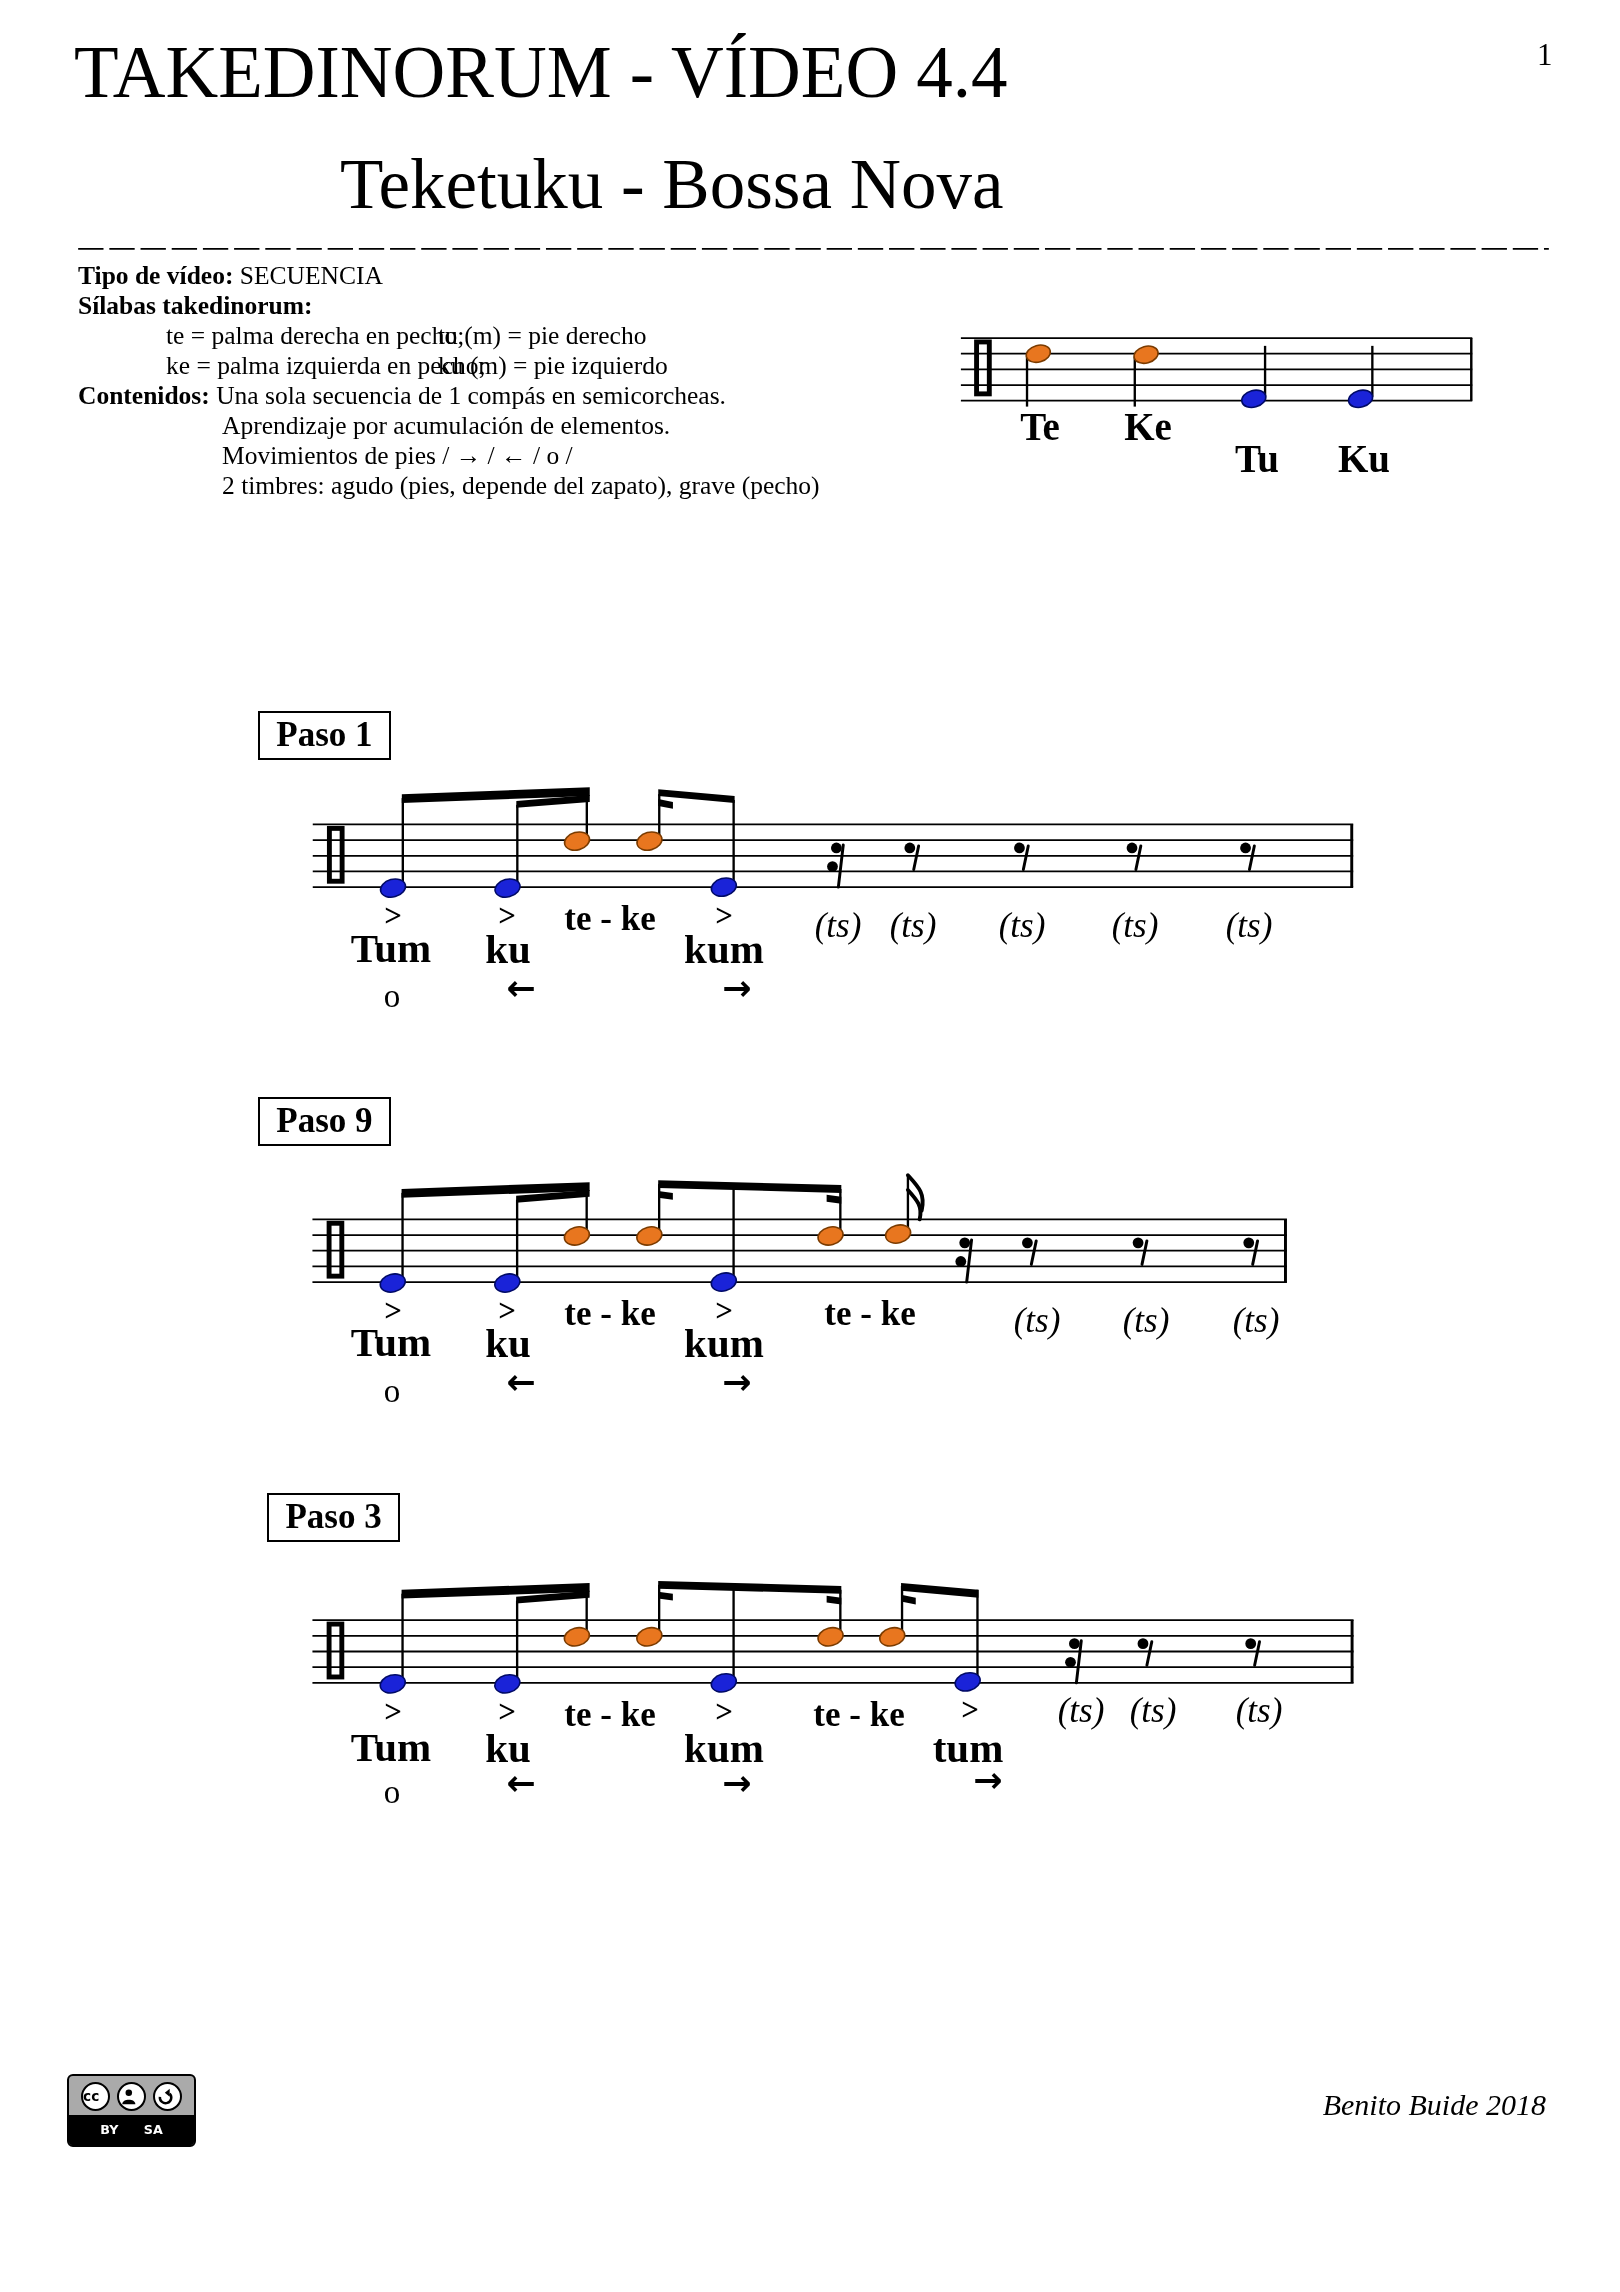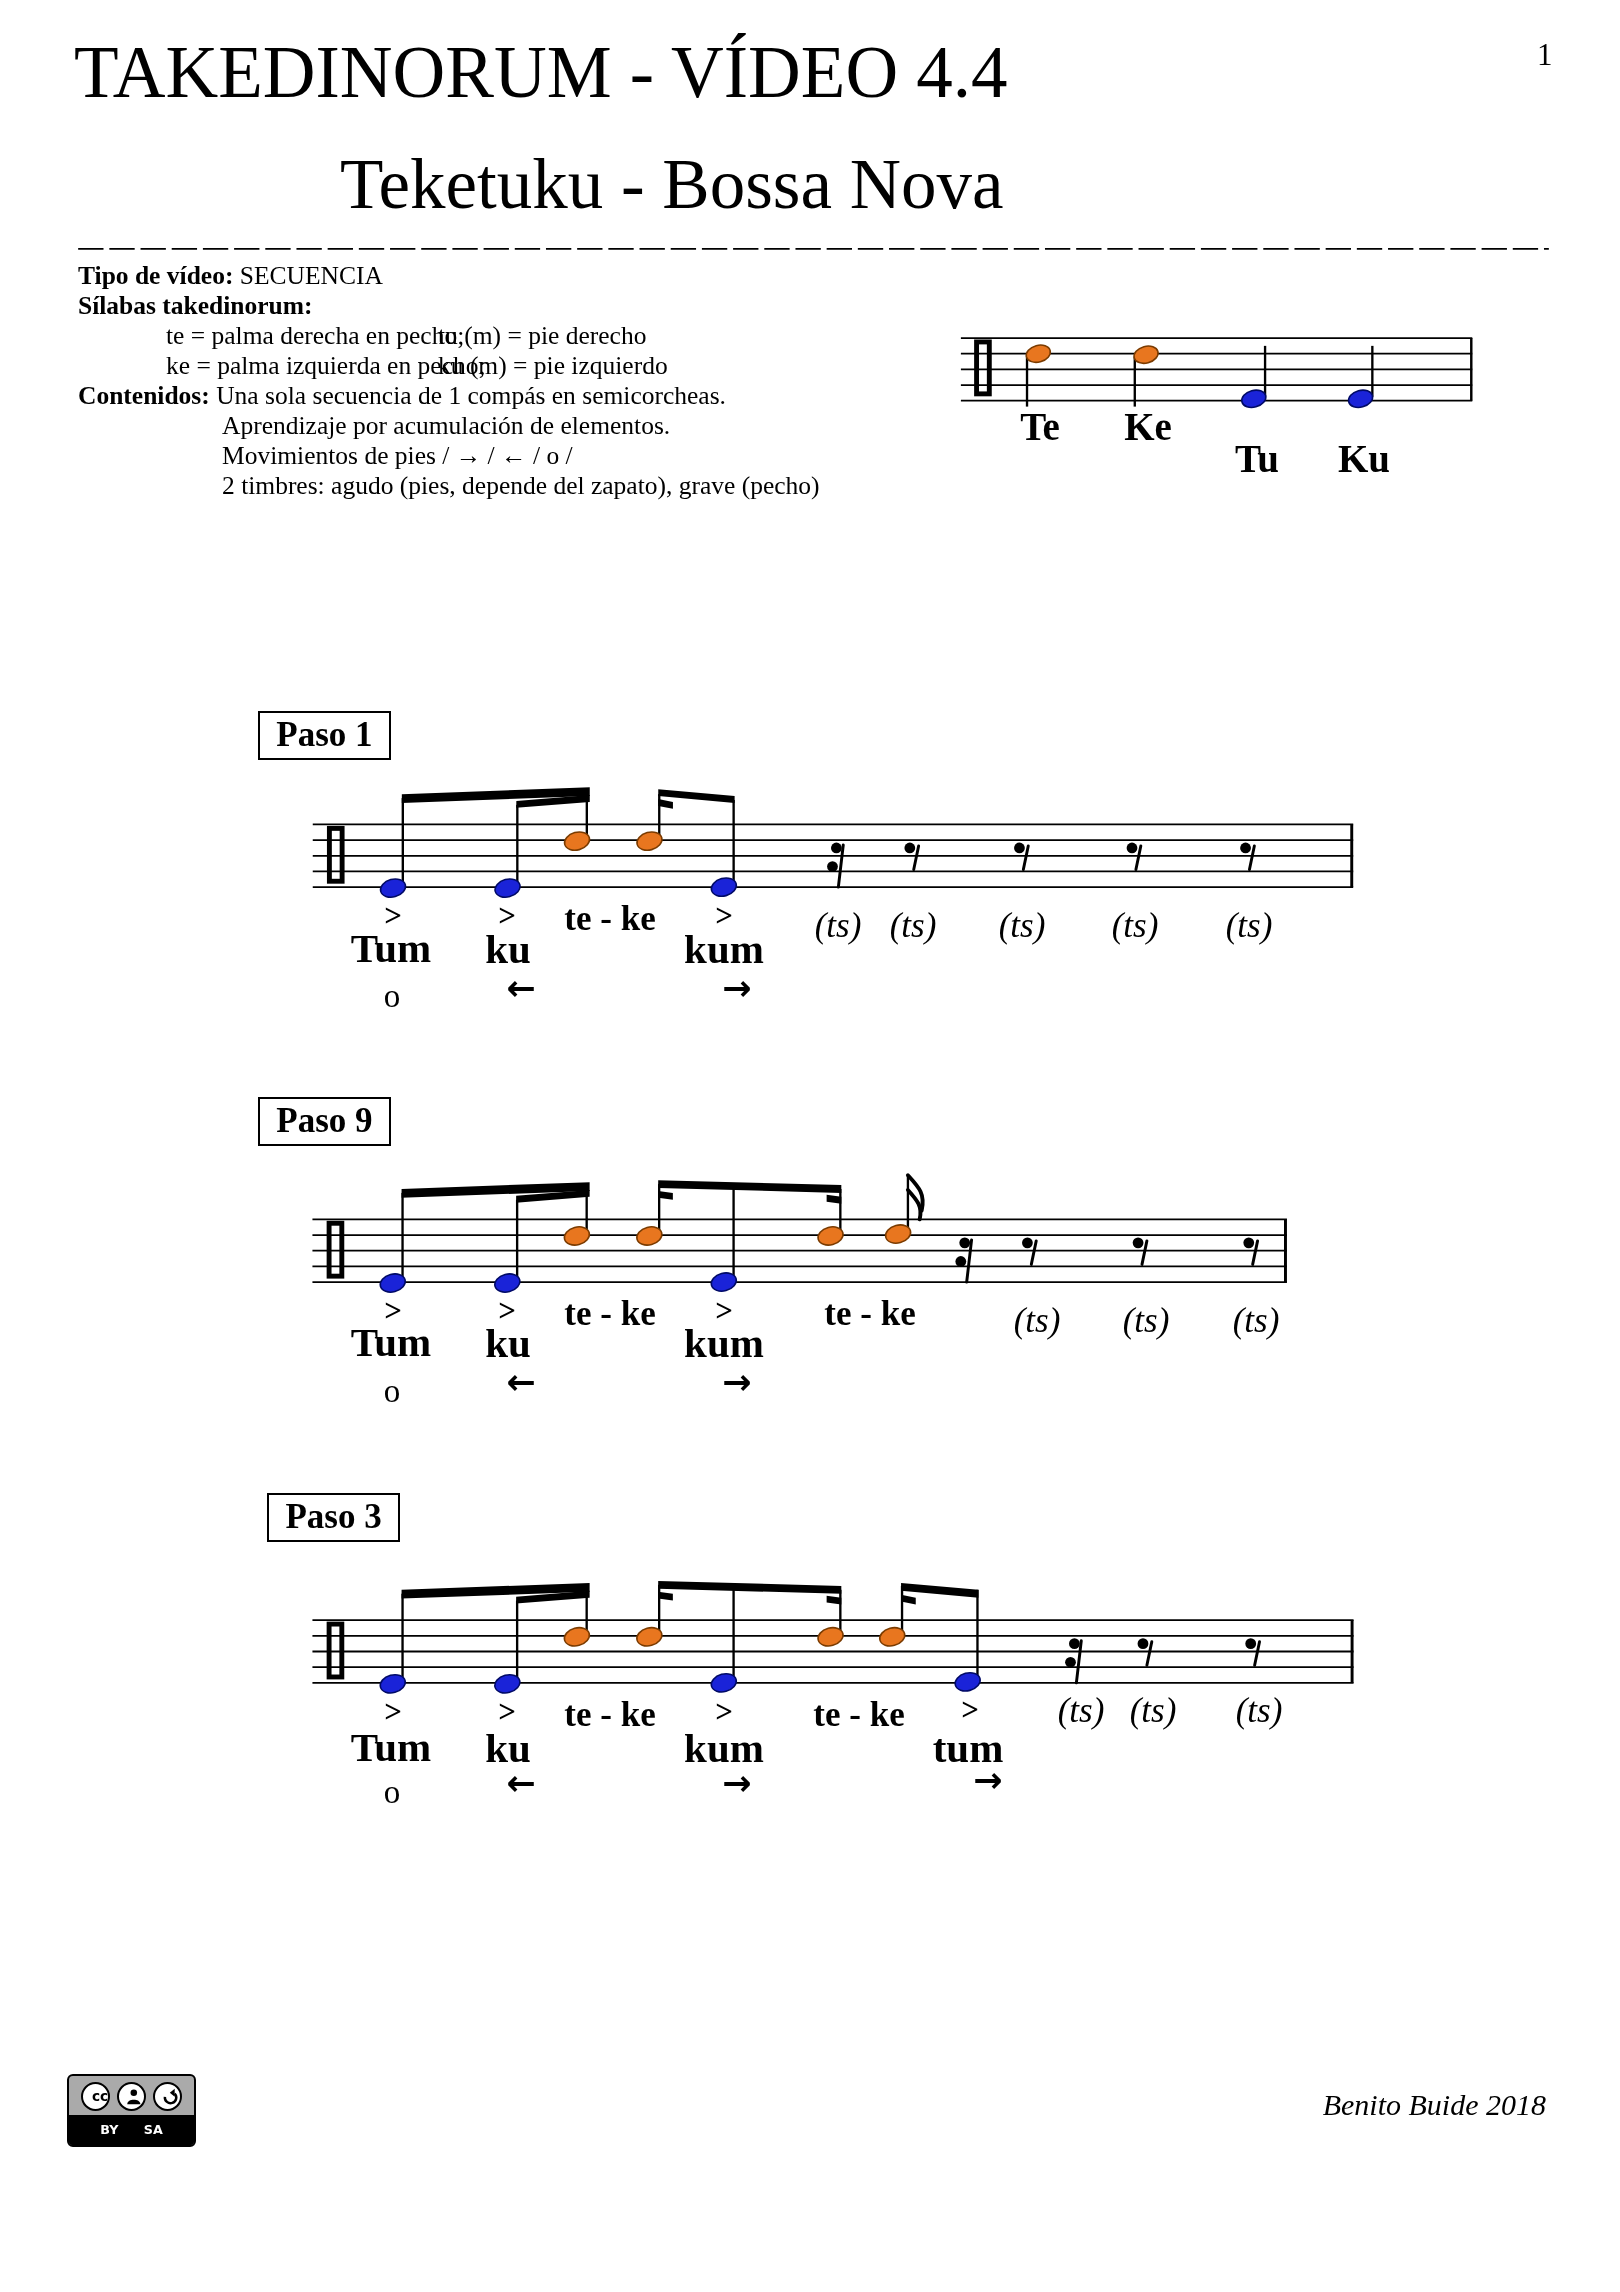--- a/index.html
+++ b/index.html
@@ -42,21 +42,21 @@
   .paso-box{position:absolute;width:129px;height:45px;border:2.9px solid #000;
             display:flex;align-items:center;justify-content:center;
             font-weight:bold;font-size:35px;}
   
   .credit{position:absolute;right:74px;top:2088px;font-style:italic;font-size:30px;}
   .cc-badge{position:absolute;left:67px;top:2074px;width:129px;height:73px;background:#aaaaaa;
             border:2px solid #000;border-radius:5.9px;box-sizing:border-box;
             display:flex;flex-direction:column;align-items:center;}
   .cc-icons{display:flex;gap:6.9px;margin-top:5.9px;}
   .cc-circle{width:29px;height:29px;border-radius:50%;background:#fff;border:2.9px solid #000;
-             box-sizing:border-box;display:flex;align-items:center;justify-content:flex-end;
+             box-sizing:border-box;display:flex;align-items:center;justify-content:flex-start;
              font-weight:bold;font-size:13.7px;font-family:"DejaVu Sans",sans-serif;}
   .cc-words{display:flex;gap:25.5px;margin-top:3.9px;font-family:"DejaVu Sans",sans-serif;
             font-weight:bold;font-size:12.7px;color:#fff;background:#000;width:100%;flex:1;
             align-items:center;justify-content:center;border-radius:0 0 2.9px 2.9px;}
 </style>
 </head>
 <body>
 
 <div class="page">
 

